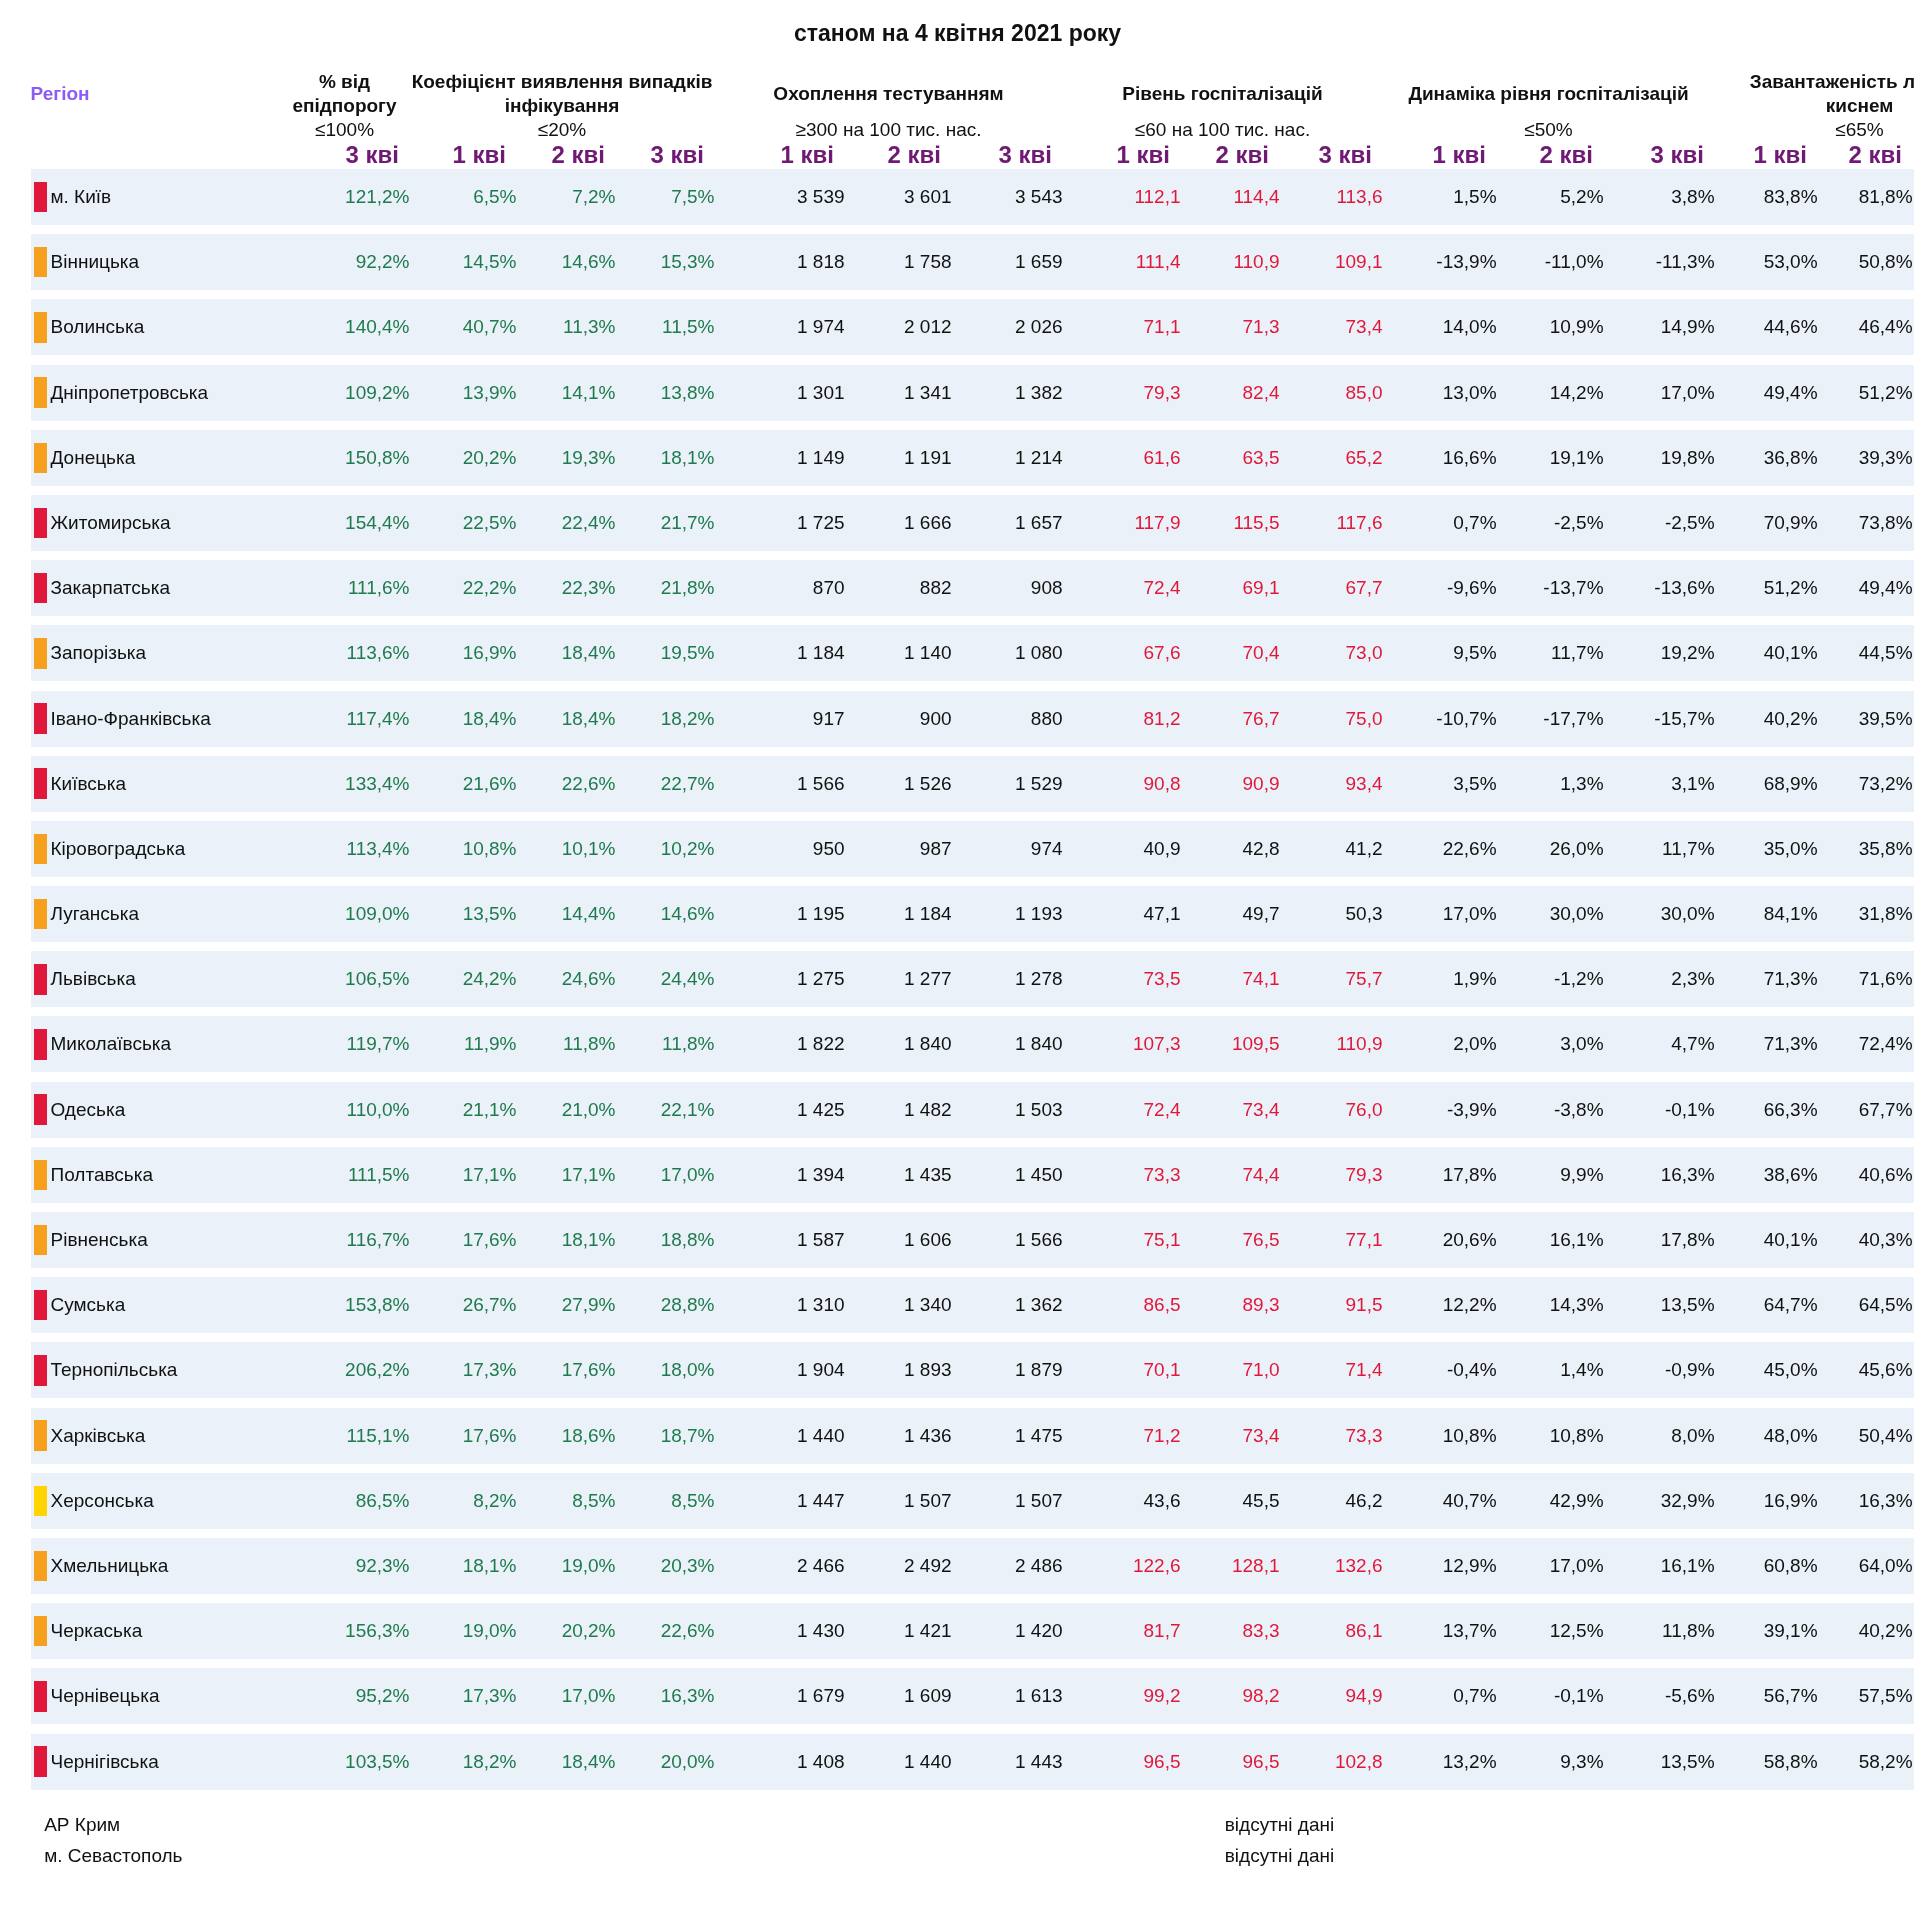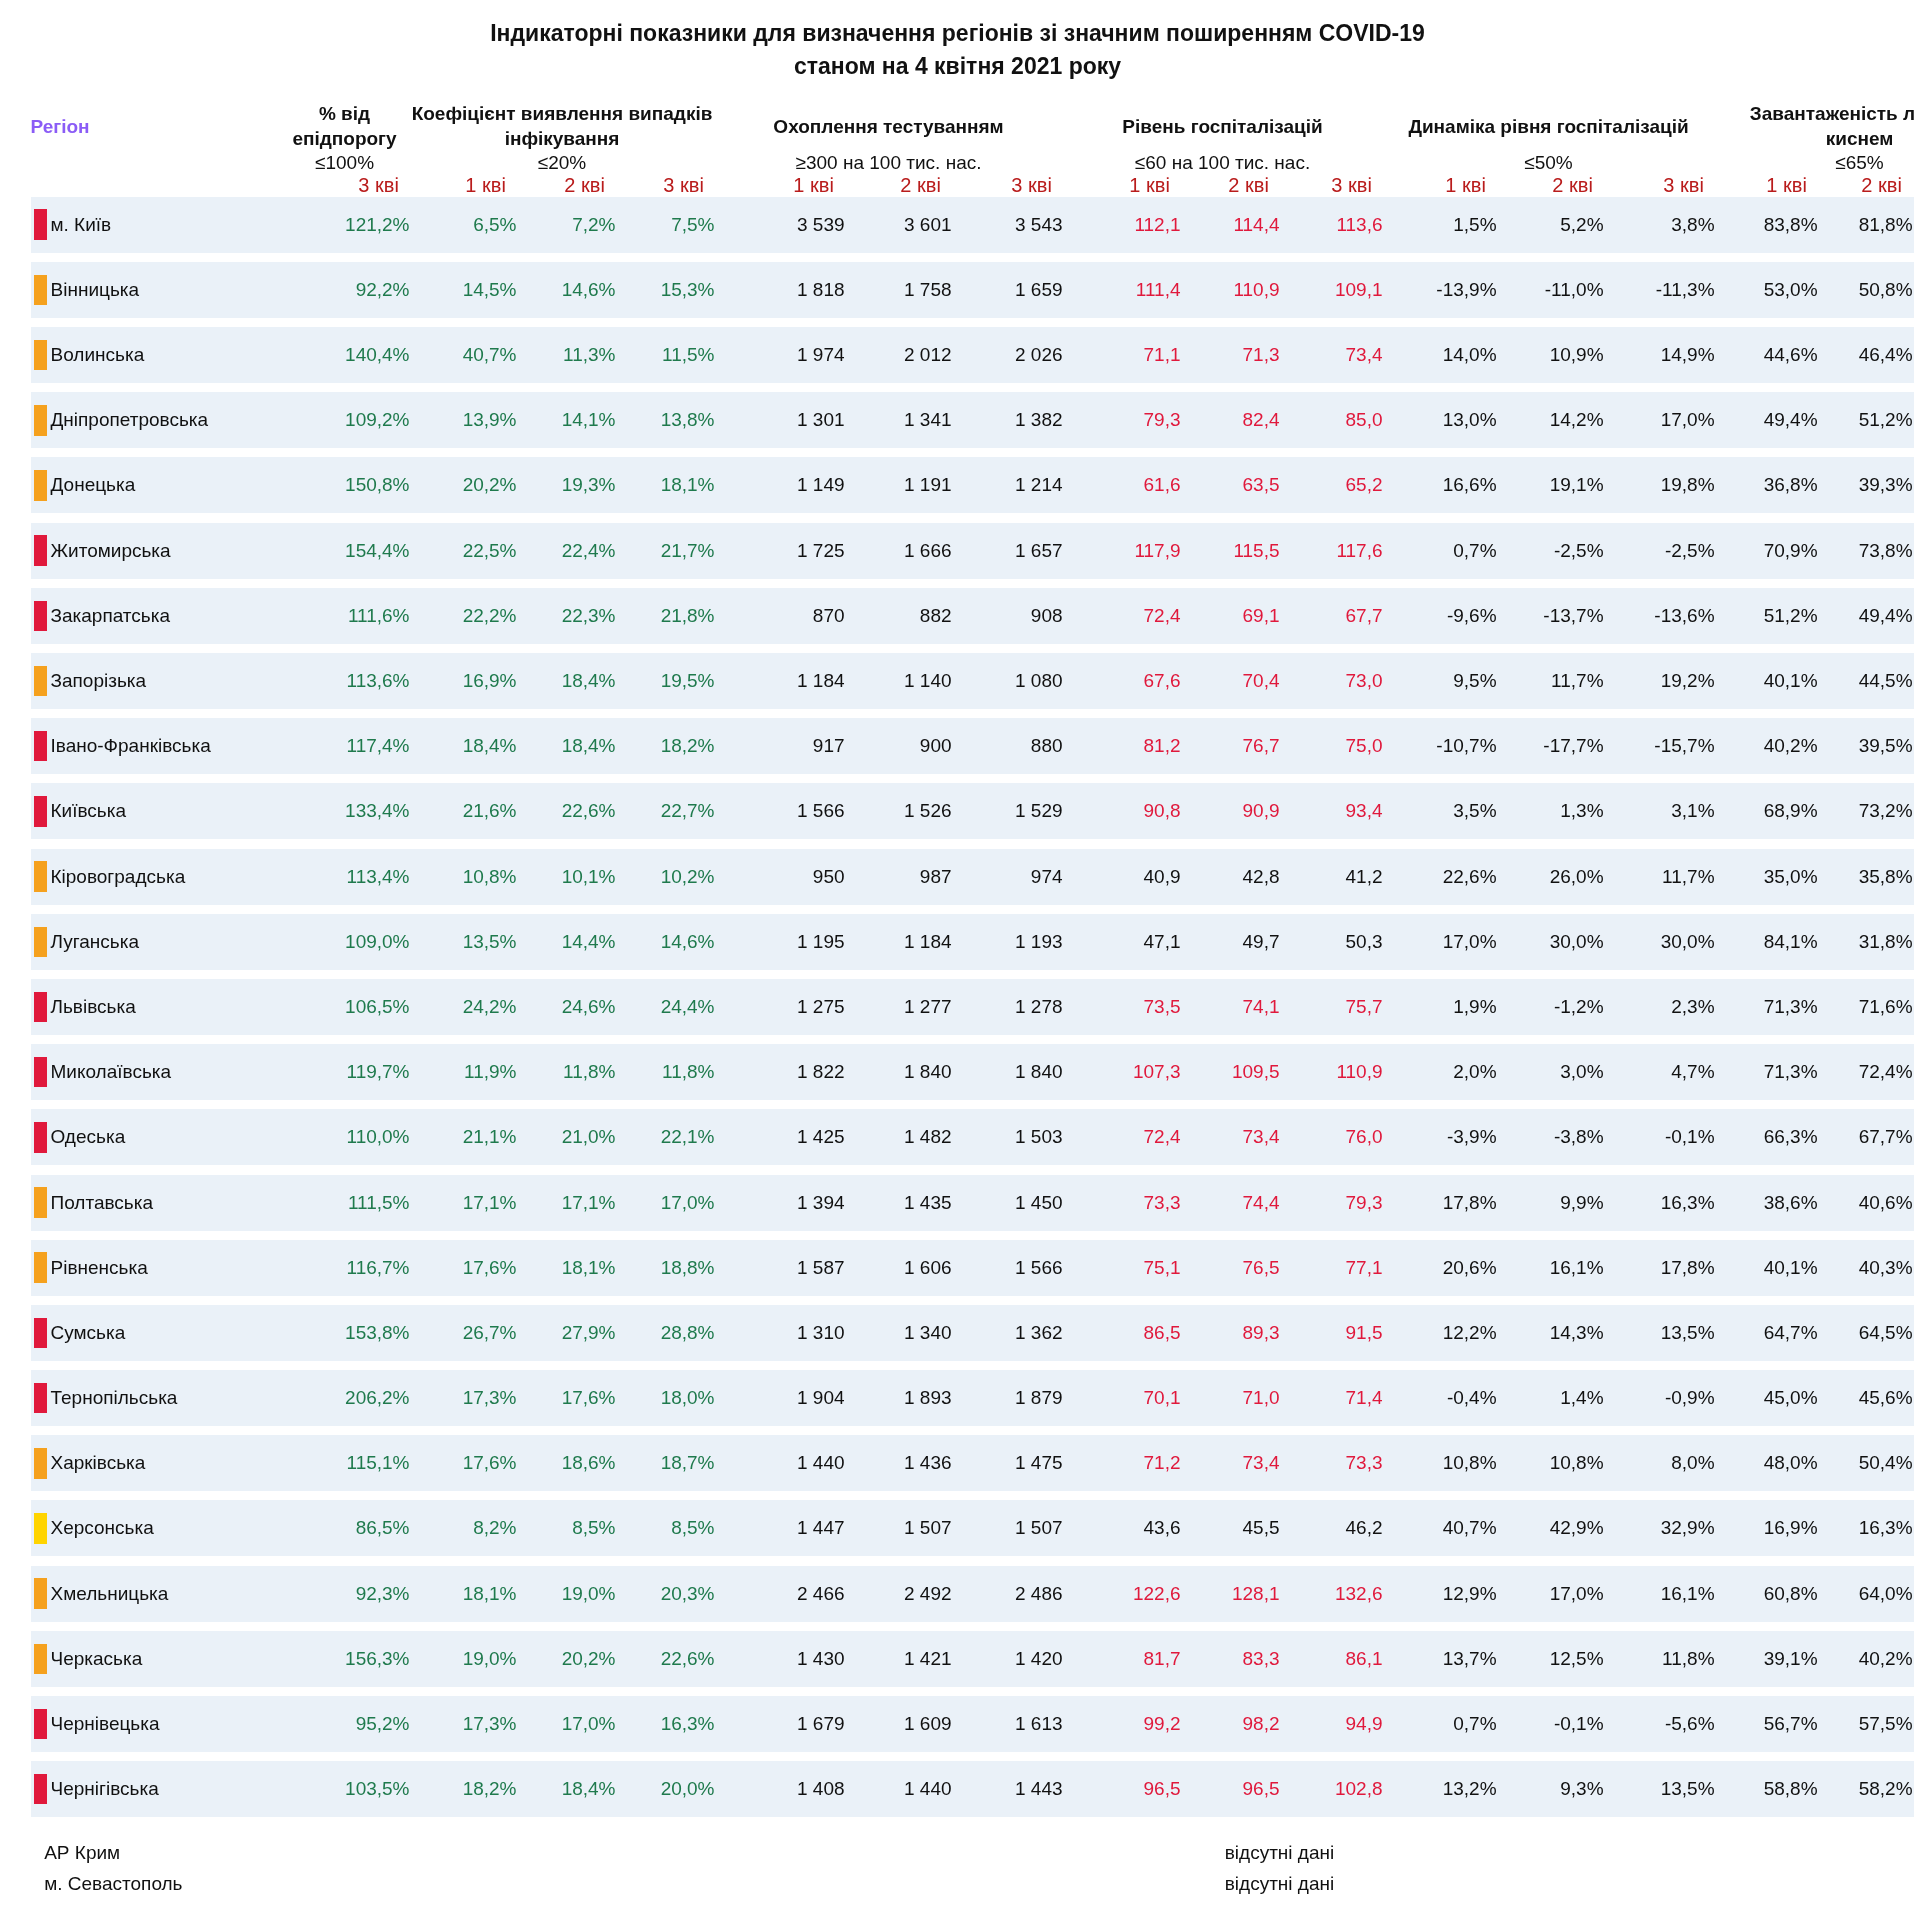--- a/index.html
+++ b/index.html
@@ -59,23 +59,23 @@
   }
   .hdr-thresh {
     text-align: center;
     font-size: 19px;
     font-weight: normal;
     color: #111;
     padding: 10.7px 0 13.7px 0;
   }
   .hdr-day {
     text-align: center;
-    font-size: 20px;
-    font-weight: normal;
-    color: #b91c1c;
+    font-size: 24px;
+    font-weight: bold;
+    color: #701a75;
     padding-bottom: 12.2px;
   }
   .hdr-day.right { text-align: right; padding-right: 10.7px; }
 
   
   tr.data-row { height: 56px; }
   tr.data-row.alt td { background: #eaf1f8; }
   tr.spacer { height: 9.2px; }
   tr.spacer td { background: #ffffff !important; }
 
@@ -130,21 +130,20 @@
     text-align: center;
     margin-left: 641px;
   }
 </style>
 </head>
 <body>
 
 <div class="page">
 
   <div class="title">
-    <span>Індикаторні показники для визначення регіонів зі значним поширенням COVID-19</span>
     <span class="line2">станом на 4 квітня 2021 року</span>
   </div>
 
   <table class="grid">
     <colgroup>
       <col style="width:20px">
       <col style="width:229px">
       <col style="width:130px">
       <col style="width:107px">
         <col style="width:99px">

